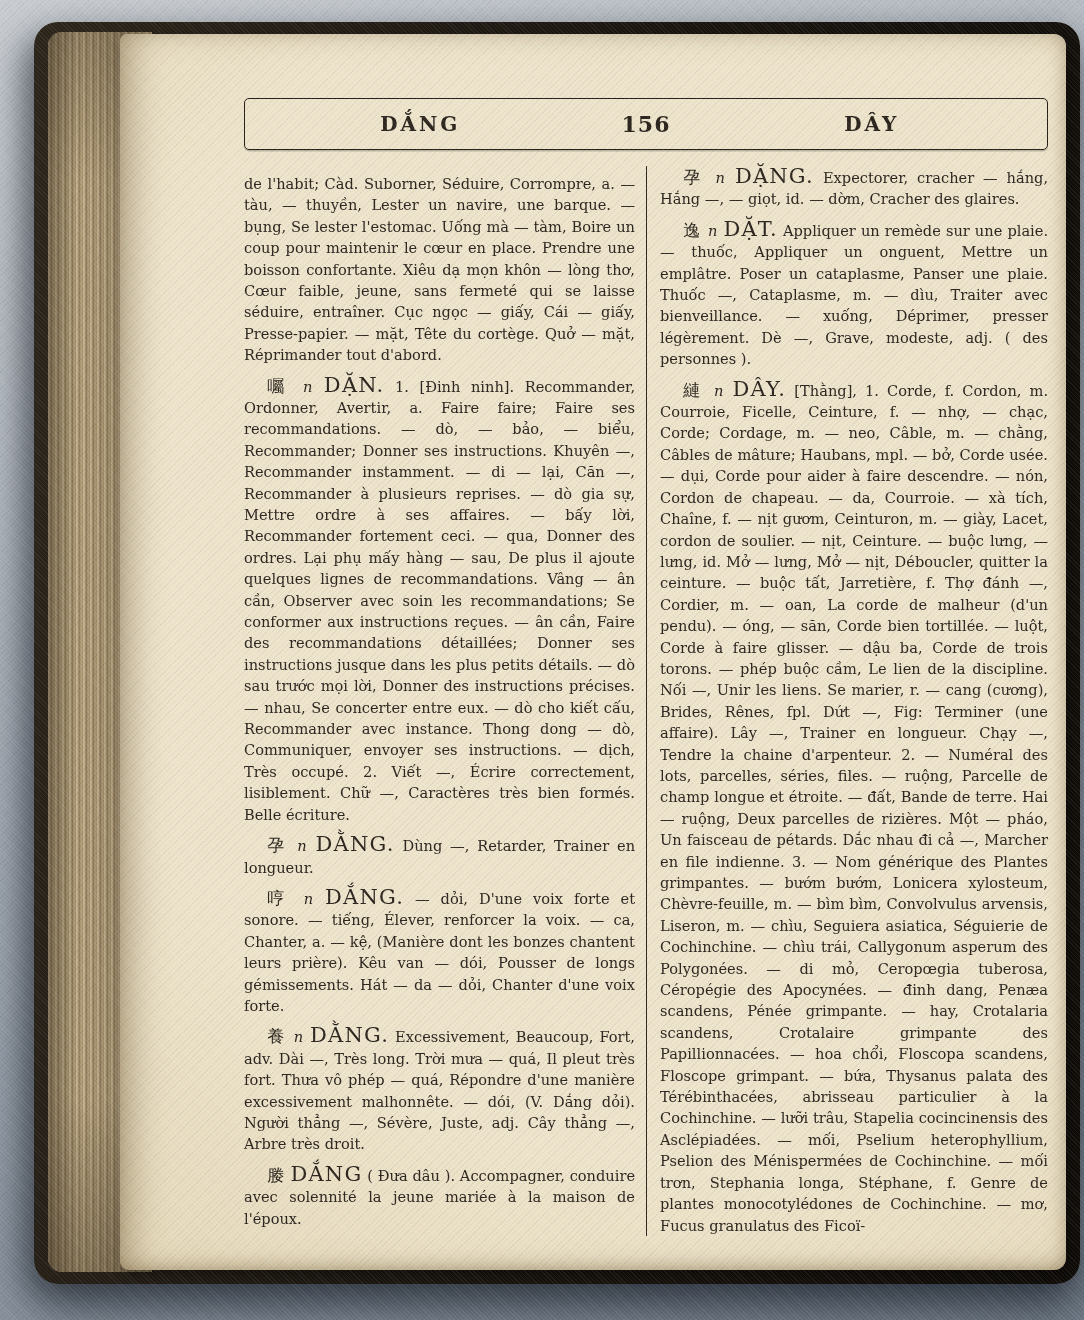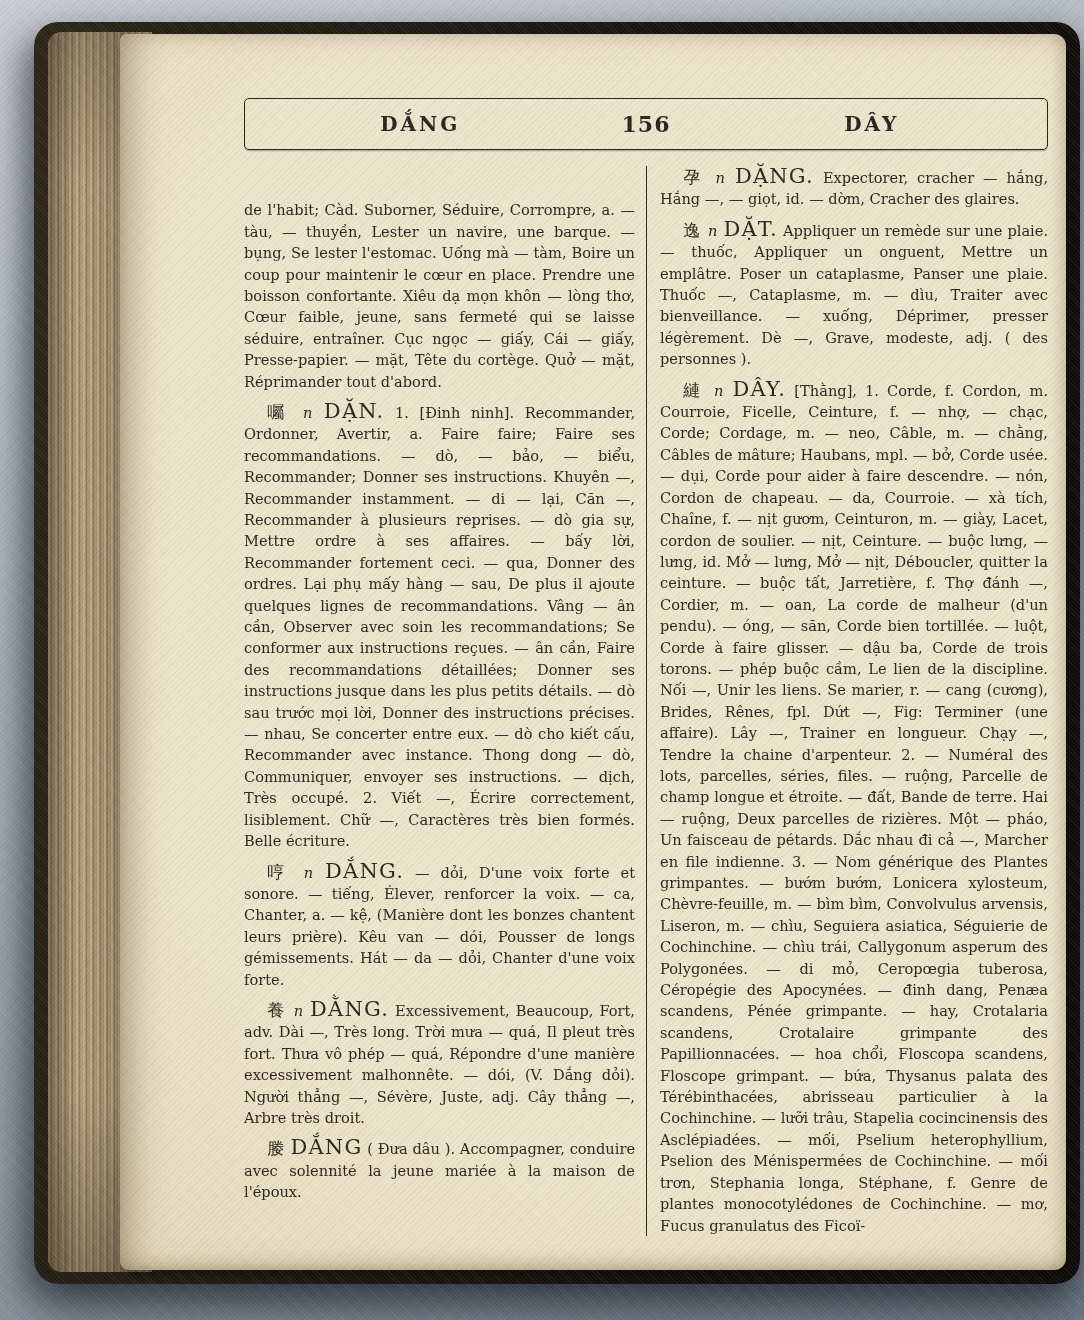--- a/index.html
+++ b/index.html
@@ -81,20 +81,26 @@
             <p class="para">
               <span>de l'habit; Càd. Suborner, Séduire, Corrompre, a. — tàu, — thuyền, Lester un navire, une barque. — bụng, Se lester l'estomac. Uống mà — tàm, Boire un coup pour maintenir le cœur en place. Prendre une boisson confortante. Xiêu dạ mọn khôn — lòng thơ, Cœur faible, jeune, sans fermeté qui se laisse séduire, entraîner. Cục ngọc — giấy, Cái — giấy, Presse-papier. — mặt, Tête du cortège. Quở — mặt, Réprimander tout d'abord.</span>
             </p>
             <p class="para entry">
               <span class="nom">囑</span>
               <span class="pos">n</span>
               <span class="headword">DẶN.</span>
               <span>1. [Đinh ninh]. Recommander, Ordonner, Avertir, a. Faire faire; Faire ses recommandations. — dò, — bảo, — biểu, Recommander; Donner ses instructions. Khuyên —, Recommander instamment. — di — lại, Căn —, Recommander à plusieurs reprises. — dò gia sự, Mettre ordre à ses affaires. — bấy lời, Recommander fortement ceci. — qua, Donner des ordres. Lại phụ mấy hàng — sau, De plus il ajoute quelques lignes de recommandations. Vâng — ân cần, Observer avec soin les recommandations; Se conformer aux instructions reçues. — ân cần, Faire des recommandations détaillées; Donner ses instructions jusque dans les plus petits détails. — dò sau trước mọi lời, Donner des instructions précises. — nhau, Se concerter entre eux. — dò cho kiết cấu, Recommander avec instance. Thong dong — dò, Communiquer, envoyer ses instructions. — dịch, Très occupé. 2. Viết —, Écrire correctement, lisiblement. Chữ —, Caractères très bien formés. Belle écriture.</span>
             </p>
             <p class="para entry">
+              <span class="nom">孕</span>
+              <span class="pos">n</span>
+              <span class="headword">DẰNG.</span>
+              <span>Dùng —, Retarder, Trainer en longueur.</span>
+            </p>
+            <p class="para entry">
               <span class="nom">哼</span>
               <span class="pos">n</span>
               <span class="headword">DẮNG.</span>
               <span>— dỏi, D'une voix forte et sonore. — tiếng, Élever, renforcer la voix. — ca, Chanter, a. — kệ, (Manière dont les bonzes chantent leurs prière). Kêu van — dói, Pousser de longs gémissements. Hát — da — dỏi, Chanter d'une voix forte.</span>
             </p>
             <p class="para entry">
               <span class="nom">養</span>
               <span class="pos">n</span>
               <span class="headword">DẰNG.</span>
               <span>Excessivement, Beaucoup, Fort, adv. Dài —, Très long. Trời mưa — quá, Il pleut très fort. Thưa vô phép — quá, Répondre d'une manière excessivement malhonnête. — dói, (V. Dắng dỏi). Người thẳng —, Sévère, Juste, adj. Cây thẳng —, Arbre très droit.</span>

